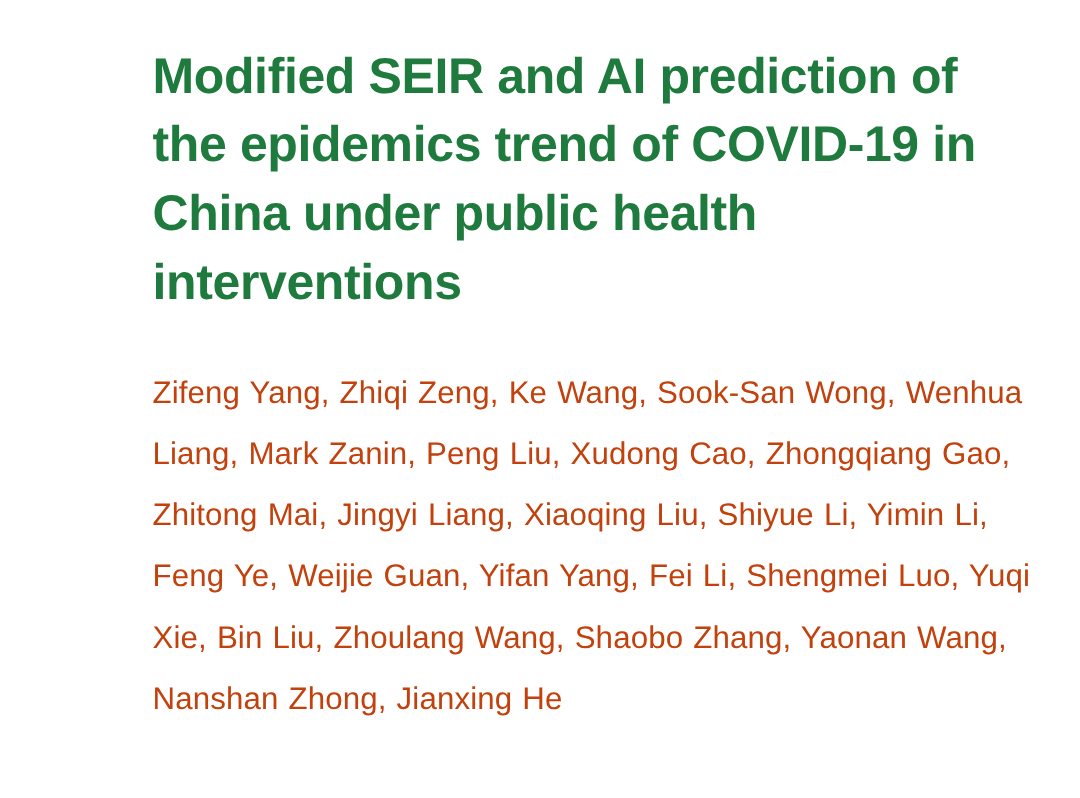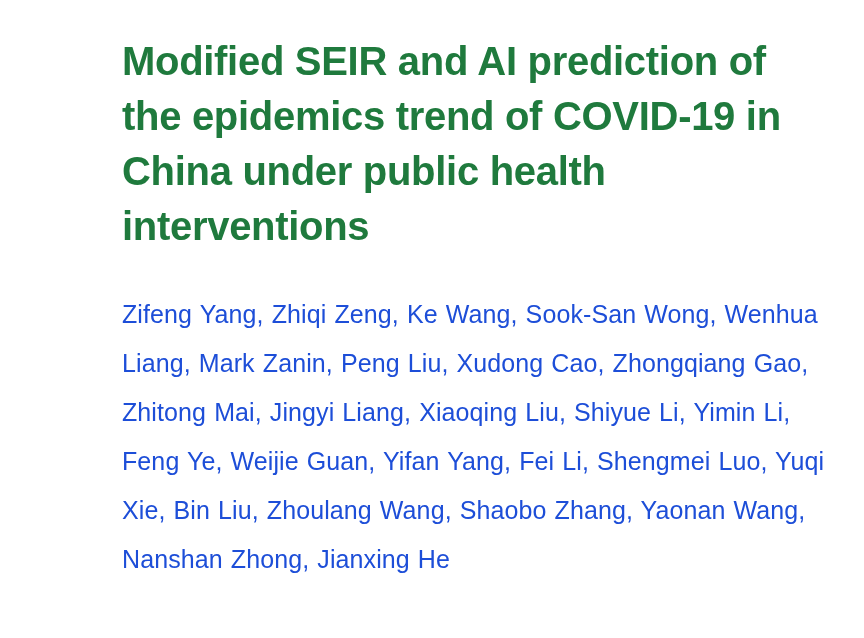--- a/index.html
+++ b/index.html
@@ -28,21 +28,21 @@
     font-weight: bold;
     font-size: 40px;
     line-height: 55px;
     letter-spacing: -0.3px;
     margin: 0;
     padding: 0;
     max-width: 700px;
   }
   .authors {
     margin-top: 36px;
-    color: #1d4ed8;
+    color: #c2410c;
     font-family: "Liberation Sans", sans-serif;
     font-size: 25px;
     line-height: 49px;
     letter-spacing: 0.1px;
     max-width: 706px;
     word-spacing: 1px;
   }
 </style>
 </head>
 <body>

